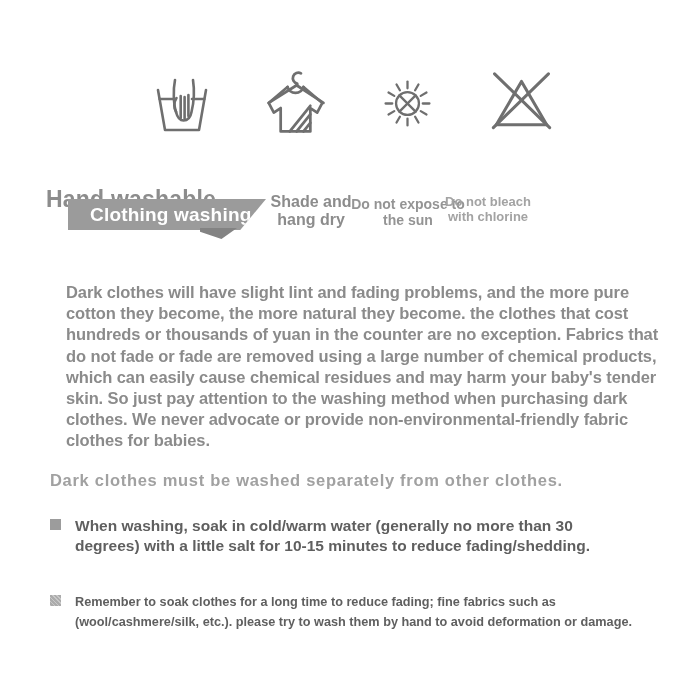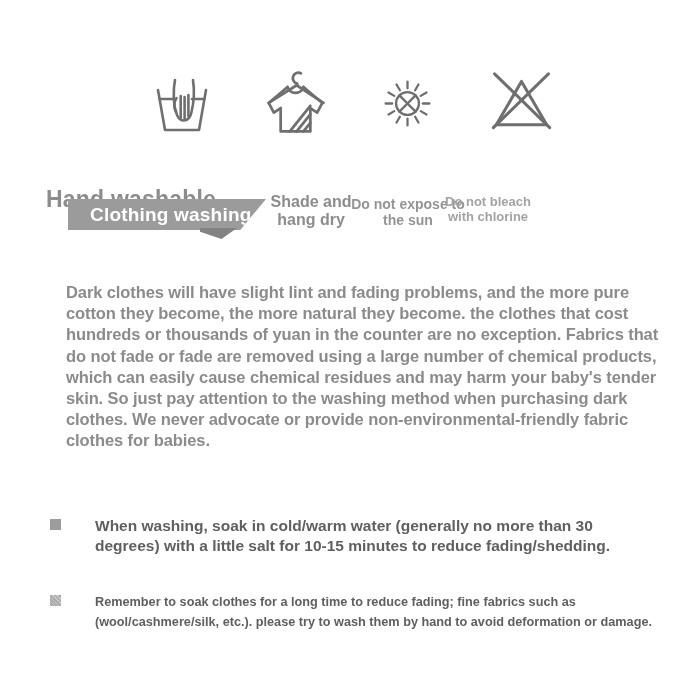--- a/index.html
+++ b/index.html
@@ -39,21 +39,21 @@
     font-size:16.5px;line-height:21.2px;font-weight:700;
     color:var(--paragraph-gray);letter-spacing:-0.1px;
   }
   .subheading{
     left:50px;top:471px;width:620px;margin:0;
     font-size:16.5px;font-weight:700;
     color:var(--subheading-gray);letter-spacing:.7px;
   }
 
   
-  .tip{display:flex;align-items:flex-start;gap:20px;}
+  .tip{display:flex;align-items:flex-start;}
   .tip-1{left:50px;top:516px;width:600px;}
   .tip-2{left:50px;top:592px;width:615px;}
   .tip-square{flex:0 0 auto;width:11px;height:11px;margin-top:3px;background:var(--bullet-gray);}
   .tip-2 .tip-square{background:var(--bullet-gray-2);
     background-image:repeating-linear-gradient(45deg,rgba(255,255,255,.35) 0 1px,transparent 1px 3px);}
   .tip p{margin:0 0 0 14px;font-weight:700;color:var(--tip-text);}
   .tip-1 p{font-size:15.5px;line-height:19.5px;width:562px;}
   .tip-2 p{font-size:12.7px;line-height:20px;width:590px;}
 </style>
 </head>
@@ -119,20 +119,21 @@
   </div>
   <div class="abs icon-label label-bleach">Do not bleach with chlorine</div>
 
   <div class="abs badge">
     <span>Clothing washing tips/</span>
   </div>
   <div class="abs badge-fold"></div>
 
   <p class="abs intro">Dark clothes will have slight lint and fading problems, and the more pure cotton they become, the more natural they become. the clothes that cost hundreds or thousands of yuan in the counter are no exception. Fabrics that do not fade or fade are removed using a large number of chemical products, which can easily cause chemical residues and may harm your baby's tender skin. So just pay attention to the washing method when purchasing dark clothes. We never advocate or provide non-environmental-friendly fabric clothes for babies.</p>
 
+  <h2 class="abs subheading">Dark clothes must be washed separately from other clothes.</h2>
 
   <div class="abs tip tip-1">
     <span class="tip-square"></span>
     <p>When washing, soak in cold/warm water (generally no more than 30 degrees) with a little salt for 10-15 minutes to reduce fading/shedding.</p>
   </div>
 
   <div class="abs tip tip-2">
     <span class="tip-square"></span>
     <p>Remember to soak clothes for a long time to reduce fading; fine fabrics such as (wool/cashmere/silk, etc.). please try to wash them by hand to avoid deformation or damage.</p>
   </div>

